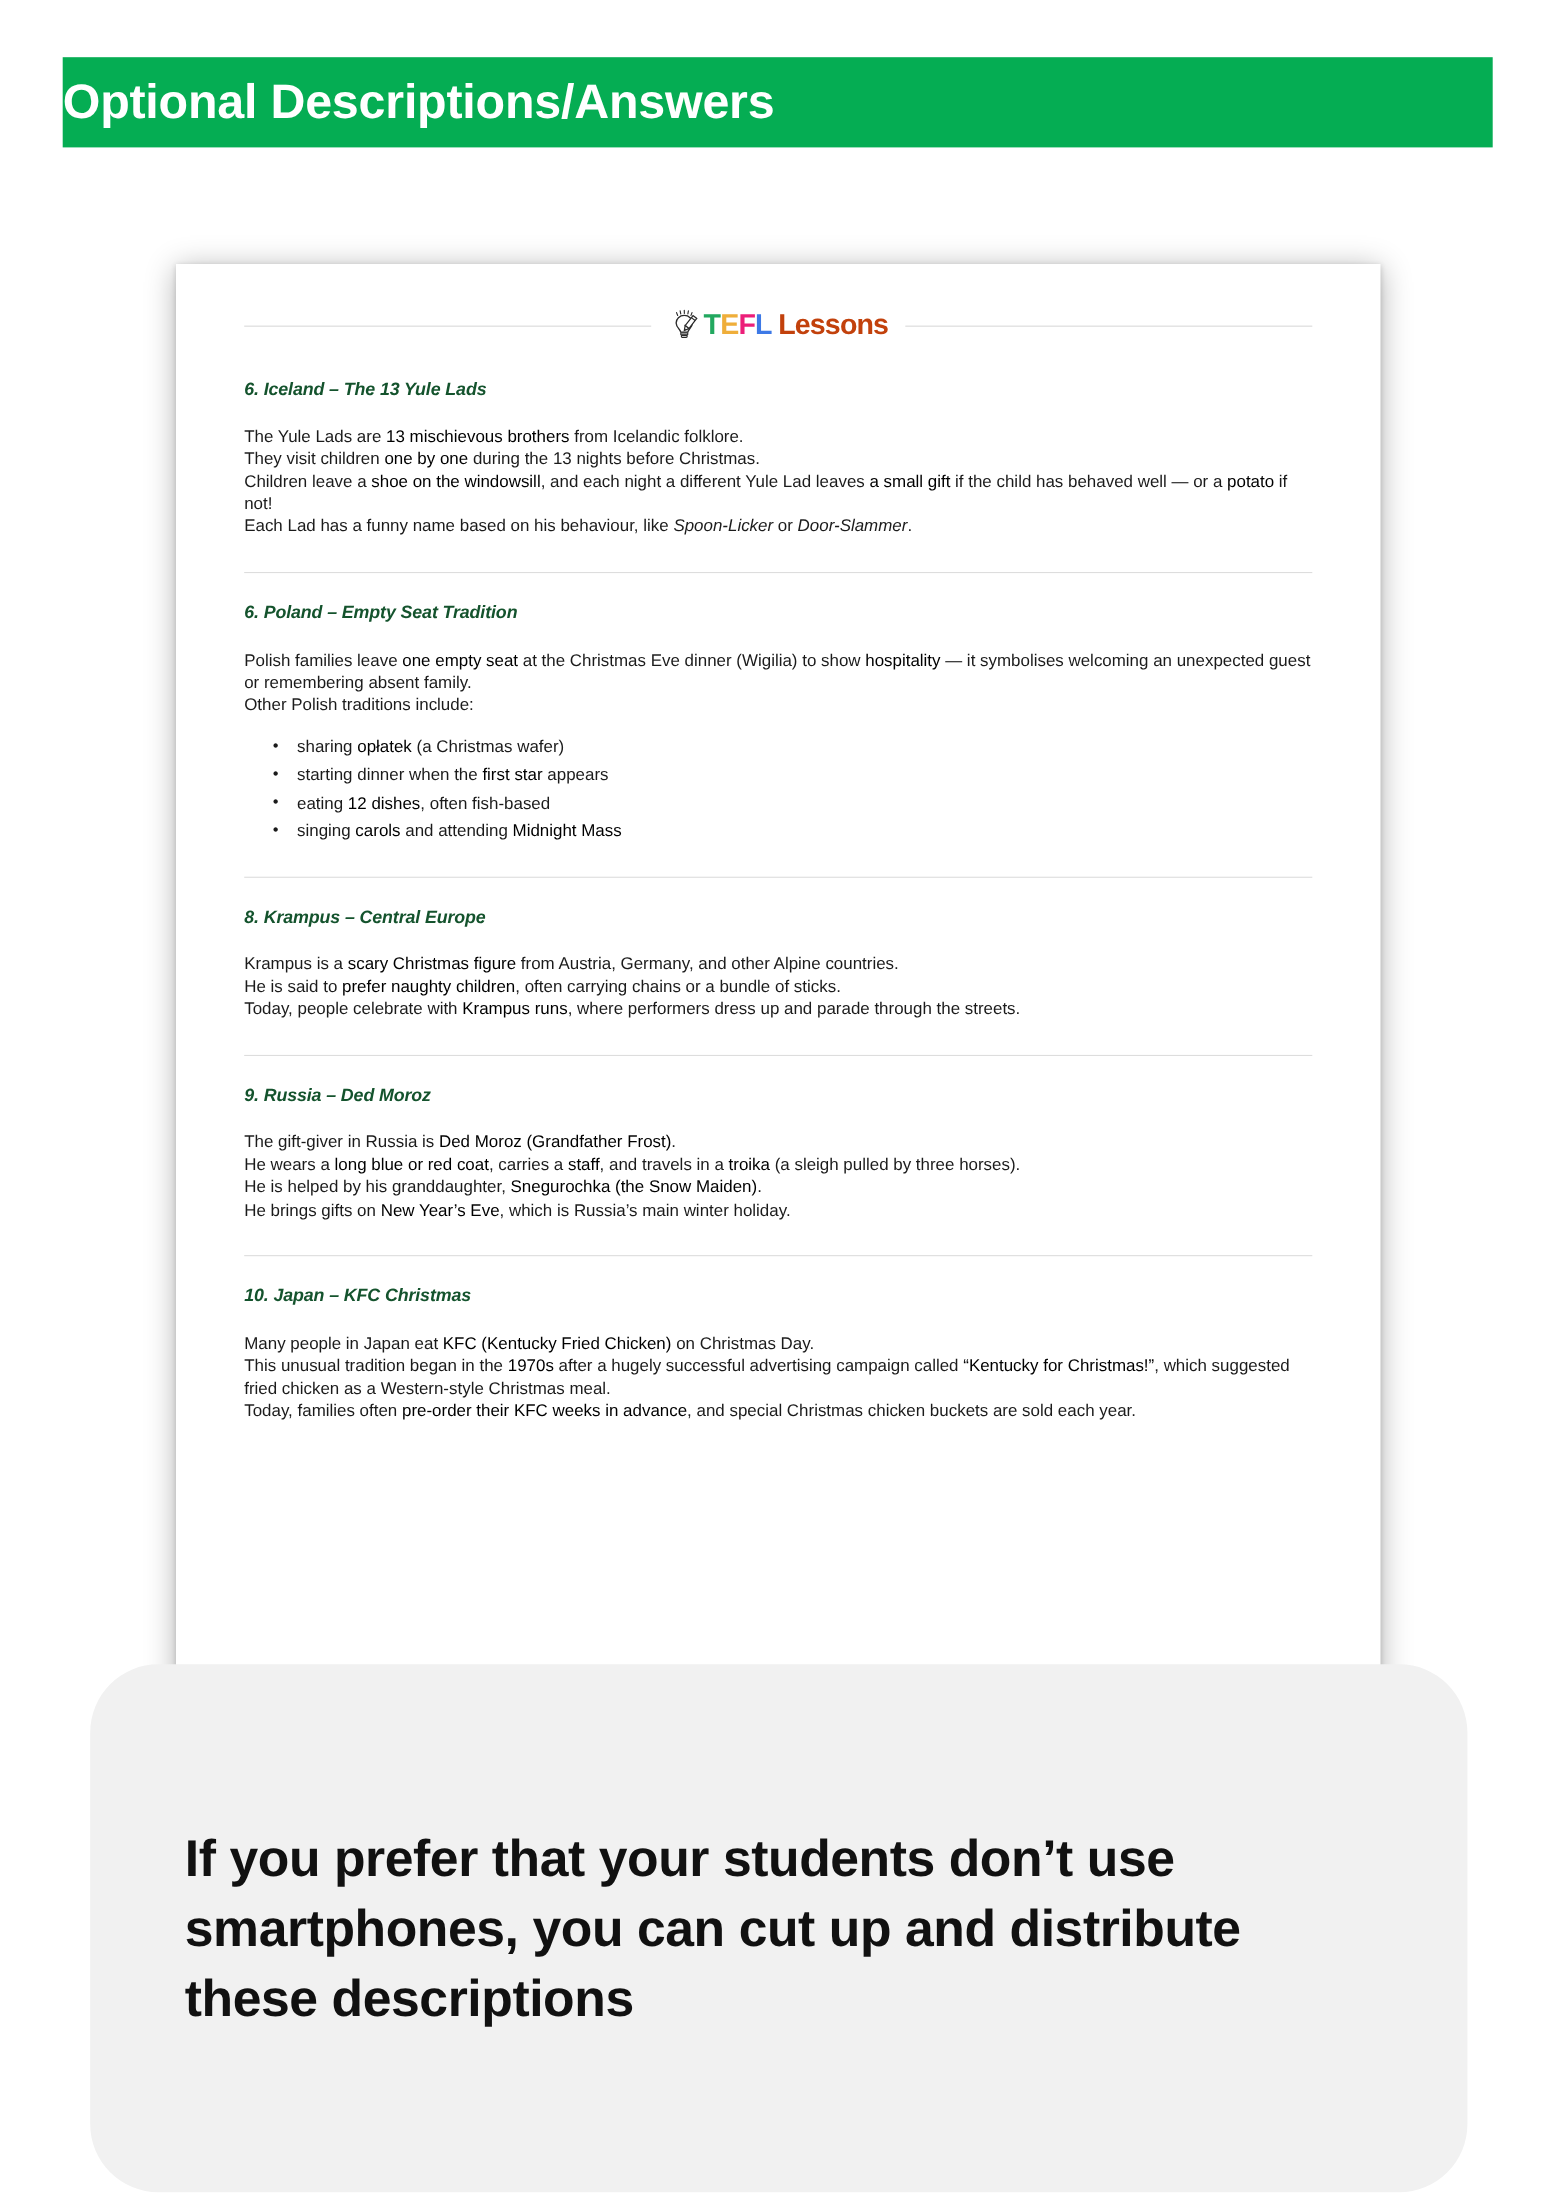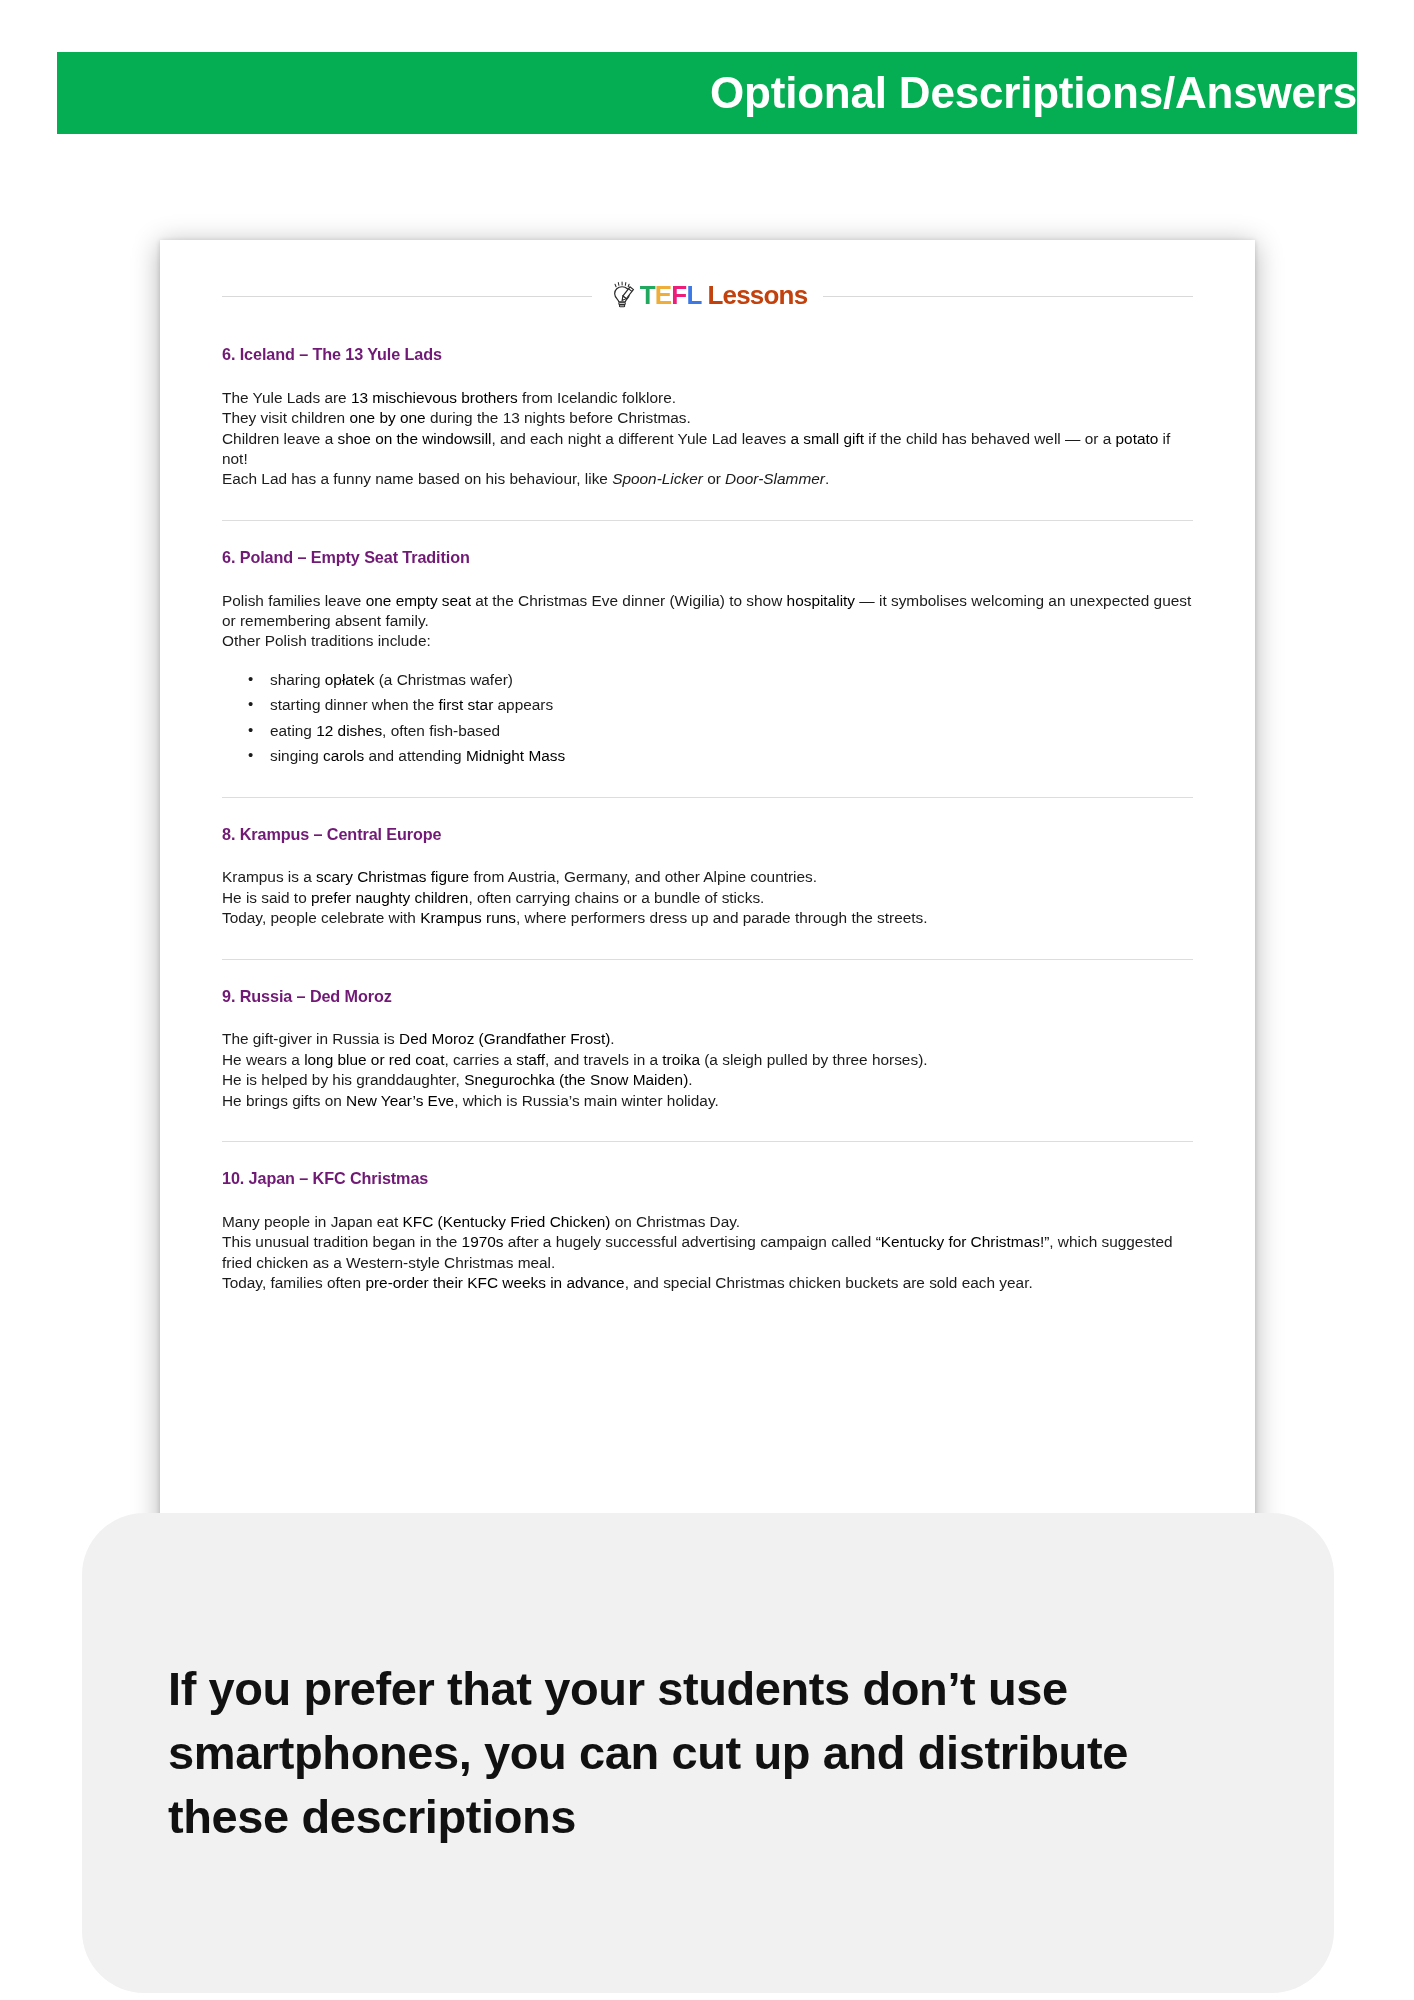--- a/index.html
+++ b/index.html
@@ -22,21 +22,21 @@
   
   .banner {
     position: absolute;
     left: 57px;
     top: 52px;
     width: 1300px;
     height: 82px;
     background: #05ad53;
     display: flex;
     align-items: center;
-    justify-content: flex-end;
+    justify-content: flex-start;
   }
   .banner-title {
     color: #ffffff;
     font-size: 44px;
     font-weight: bold;
     letter-spacing: -0.2px;
     line-height: 1;
     white-space: nowrap;
   }
 
@@ -94,23 +94,24 @@
   .doc-body {
     margin-top: 34px;
     color: #1b1b1b;
     font-size: 15.4px;
     line-height: 1.33;
   }
 
   .sec-head {
     font-size: 16.2px;
     font-weight: bold;
-    color: #701a75;
+    color: #14532d;
     letter-spacing: -0.1px;
     margin-bottom: 22px;
+    font-style: italic;
   }
 
   .para { margin-bottom: 0; }
   .para .ln { display: block; }
 
   .hr-sep {
     height: 1px;
     background: #dddddd;
     margin: 30px 0 26px 0;
   }

